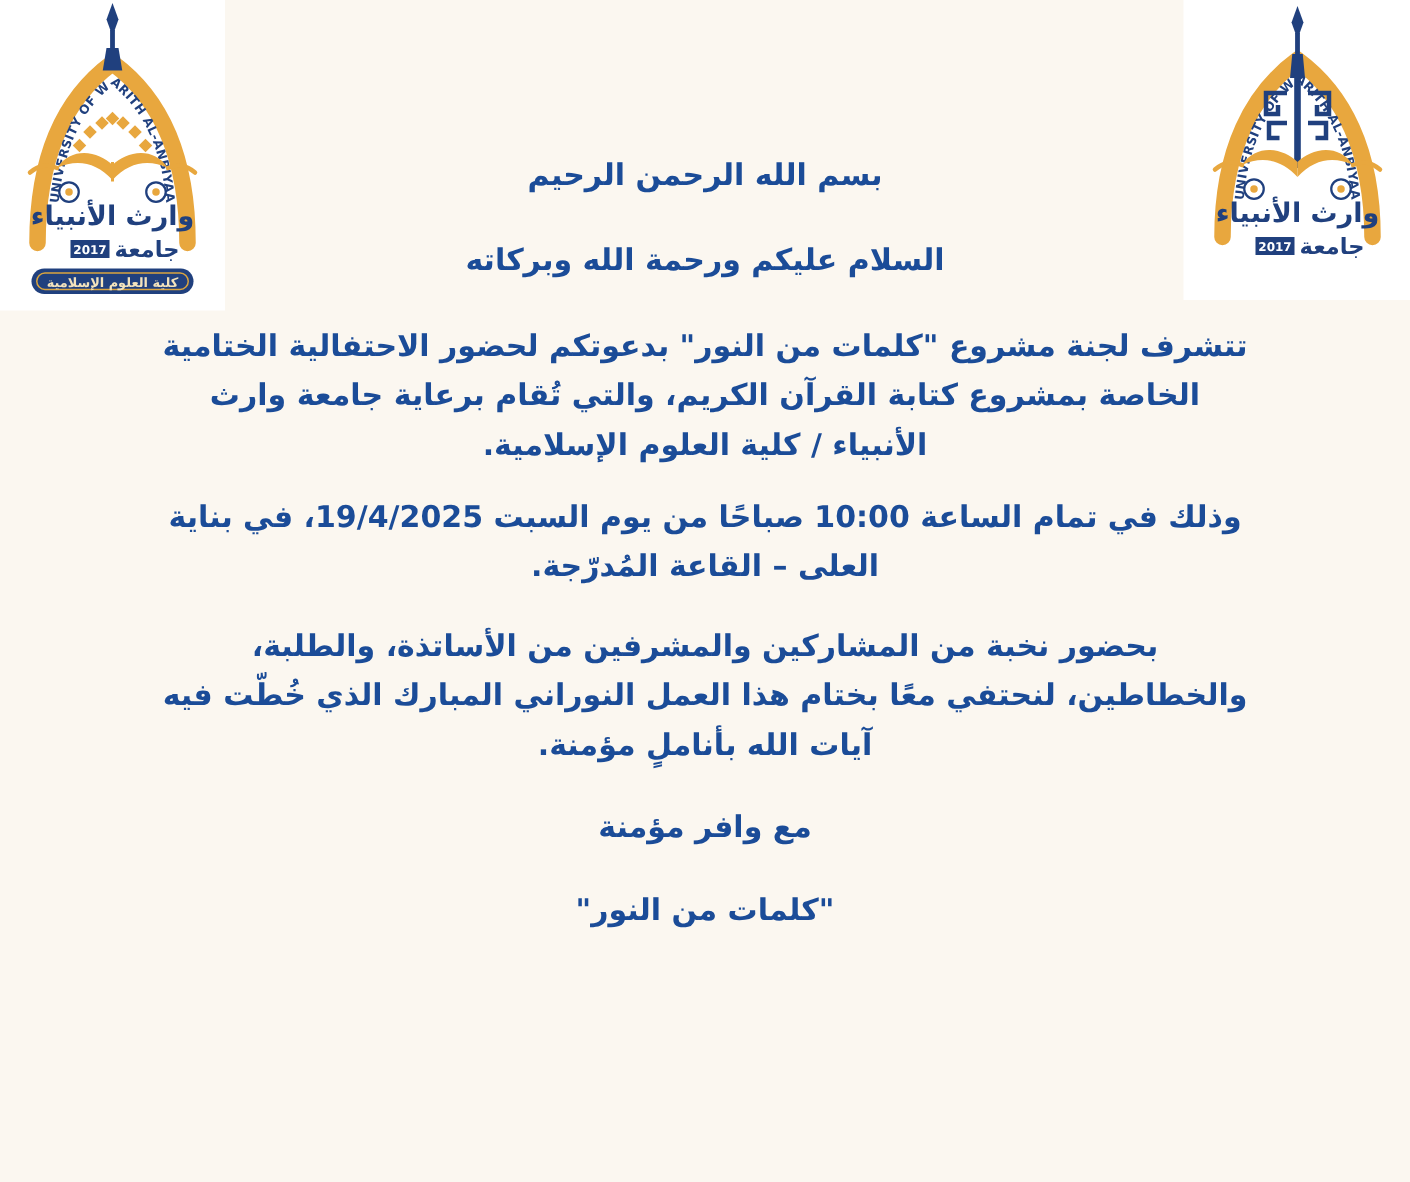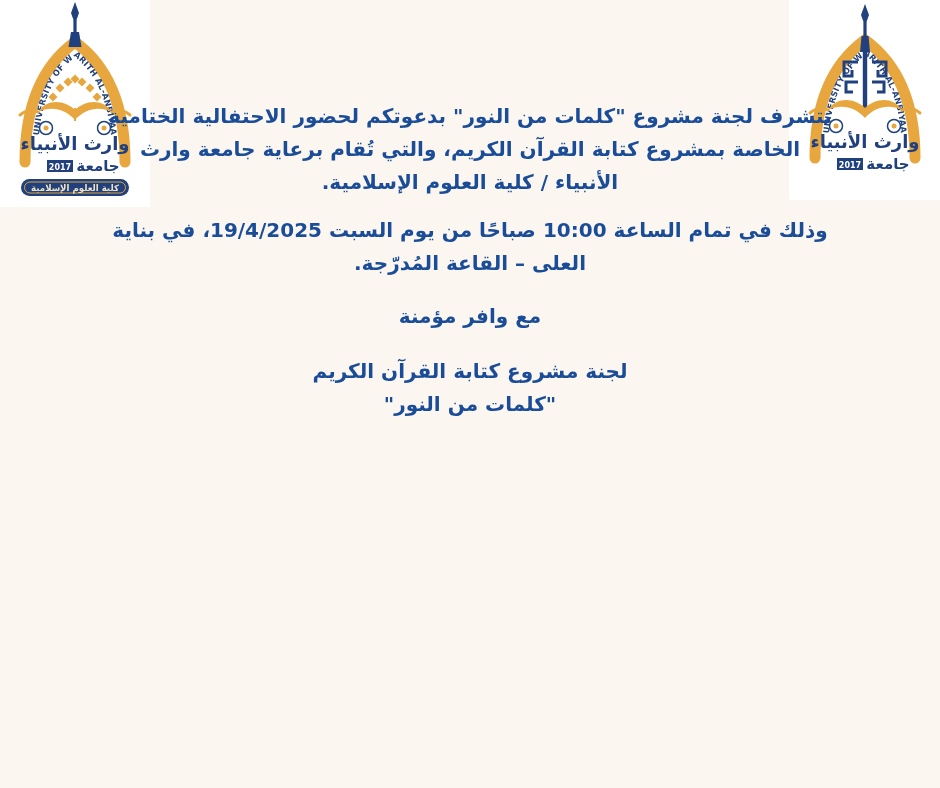--- a/index.html
+++ b/index.html
@@ -135,18 +135,20 @@
     <text x="98" y="169" font-size="15" font-weight="bold" fill="#20407E" text-anchor="middle">جامعة</text>
 
     <g>
       <rect x="47" y="158" width="26" height="12" fill="#20407E"></rect>
       <text x="60" y="167.5" font-size="8" font-weight="bold" fill="#ffffff" text-anchor="middle">2017</text>
     </g>
   </svg>
 </div>
 
 <div class="letter">
+  <p class="mb24">بسم الله الرحمن الرحيم</p>
+  <p class="mb24">السلام عليكم ورحمة الله وبركاته</p>
   <p class="mb15">تتشرف لجنة مشروع "كلمات من النور" بدعوتكم لحضور الاحتفالية الختامية الخاصة بمشروع كتابة القرآن الكريم، والتي تُقام برعاية جامعة وارث الأنبياء / كلية العلوم الإسلامية.</p>
   <p class="mb20">وذلك في تمام الساعة 10:00 صباحًا من يوم السبت 19/4/2025، في بناية العلى – القاعة المُدرّجة.</p>
+  <p class="mb22">بحضور نخبة من المشاركين والمشرفين من الأساتذة، والطلبة، والخطاطين، لنحتفي معًا بختام هذا العمل النوراني المبارك الذي خُطّت فيه آيات الله بأناملٍ مؤمنة.</p>
   <p class="mb22">مع وافر مؤمنة</p>
-  <p>لجنة مشروع كتابة القرآن الكريم</p>
   <p>"كلمات من النور"</p>
 </div>
 
 </body></html>

